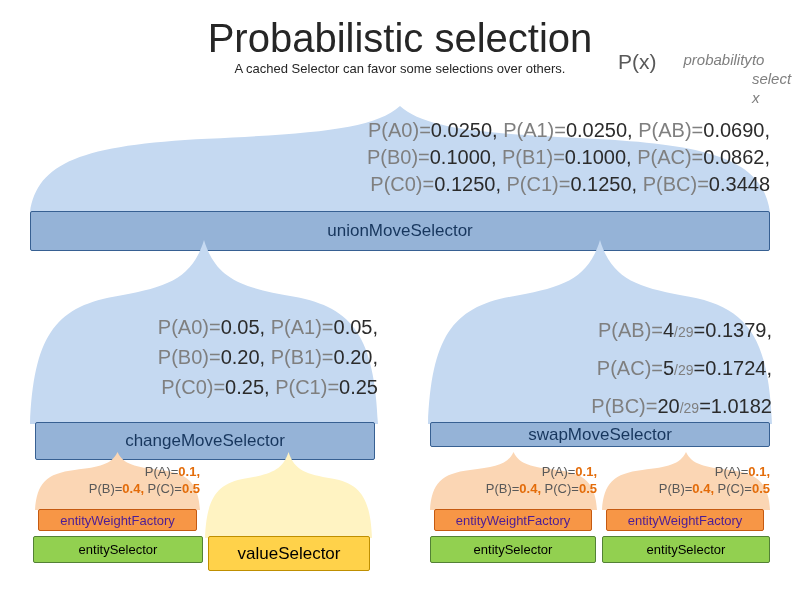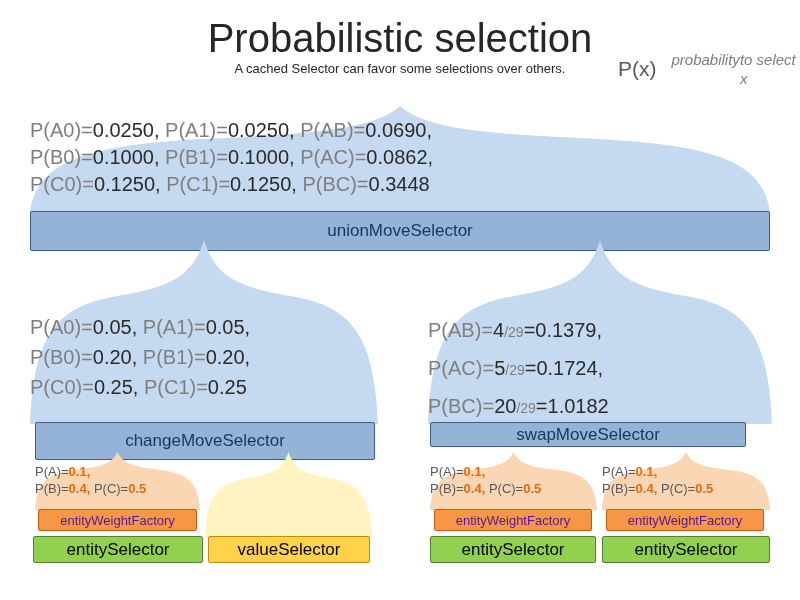--- a/index.html
+++ b/index.html
@@ -8,45 +8,45 @@
     font-family:"Liberation Sans",sans-serif;color:#262626;
   }
   .title{
     position:absolute;left:0;top:16px;width:100%;text-align:center;
     font-size:40px;color:#262626;
   }
   .subtitle{
     position:absolute;left:0;top:61px;width:100%;text-align:center;
     font-size:13px;color:#262626;
   }
-  .legend{position:absolute;left:618px;top:50px;display:flex;gap:15px;align-items:center;}
+  .legend{position:absolute;left:618px;top:50px;display:flex;gap:27px;align-items:flex-start;}
   .legend-symbol{font-size:21px;color:#595959;line-height:24px;}
   .legend-desc{display:flex;flex-direction:row;}
   .legend-line{font-style:italic;font-size:15px;line-height:19px;color:#7f7f7f;}
 
   .dome{position:absolute;display:block;}
   .dome-blue path{fill:#c5d9f1;}
   .dome-orange path{fill:#fbd6b4;}
   .dome-yellow path{fill:#fff3c2;}
 
-  .prob-block{position:absolute;text-align:left;}
+  .prob-block{position:absolute;text-align:right;}
   .prob-line{white-space:nowrap;}
   .prob-key{color:#7f7f7f;}
   .prob-val{color:#2b2b2b;}
   .prob-small{font-size:70%;color:#7f7f7f;}
   .prob-block.wf .prob-key{color:#595959;}
   .prob-block.wf .prob-val{color:#e36c0a;font-weight:bold;}
 
   .bar{
     position:absolute;box-sizing:border-box;display:flex;align-items:center;justify-content:center;
     border:1px solid;border-radius:2px;white-space:nowrap;
   }
   .bar-blue{background:#95b3d7;border-color:#376092;color:#17365d;font-size:17px;}
   .bar-orange{background:#f79646;border-color:#c55a11;color:#4c1d95;font-size:13px;}
-  .bar-green{background:#92d050;border-color:#538135;color:#000;font-size:17px;}
+  .bar-green{background:#92d050;border-color:#538135;color:#000;font-size:13px;}
   .bar-yellow{background:#ffd24a;border-color:#bf8f00;color:#000;font-size:17px;}
 </style>
 </head>
 <body>
 
 <div class="canvas">
 
   <div class="title">Probabilistic selection</div>
   <div class="subtitle">A cached Selector can favor some selections over others.</div>
 
@@ -83,42 +83,42 @@
   </div>
 
   <svg class="dome dome-blue" style="left:428px;top:240px;width:344px;height:184px" viewBox="0 0 200 120" preserveAspectRatio="none">
     <path d="M0,120 C2,64 14,44 48,37 C78,31 93,26 100,0 C107,26 122,31 152,37 C186,44 198,64 200,120 Z"></path>
   </svg>
   <div class="prob-block" style="left:428px;top:312px;width:344px;font-size:20px;line-height:36px">
     <div class="prob-line"><span class="prob-key">P(AB)=</span><span class="prob-val">4</span><span class="prob-val prob-small">/29</span><span class="prob-val">=0.1379,</span></div>
     <div class="prob-line"><span class="prob-key">P(AC)=</span><span class="prob-val">5</span><span class="prob-val prob-small">/29</span><span class="prob-val">=0.1724,</span></div>
     <div class="prob-line"><span class="prob-key">P(BC)=</span><span class="prob-val">20</span><span class="prob-val prob-small">/29</span><span class="prob-val">=1.0182</span></div>
   </div>
-  <div class="bar bar-blue" style="left:430px;top:422px;width:316px;height:25px">
+  <div class="bar bar-blue" style="left:430px;top:422px;width:340px;height:25px">
     <span>swapMoveSelector</span>
   </div>
 
   <svg class="dome dome-orange" style="left:35px;top:452px;width:165px;height:58px" viewBox="0 0 200 120" preserveAspectRatio="none">
     <path d="M0,120 C2,64 14,44 48,37 C78,31 93,26 100,0 C107,26 122,31 152,37 C186,44 198,64 200,120 Z"></path>
   </svg>
   <div class="prob-block wf" style="left:35px;top:463px;width:165px;font-size:13px;line-height:17px">
     <div class="prob-line"><span class="prob-key">P(A)=</span><span class="prob-val">0.1,</span></div>
     <div class="prob-line"><span class="prob-key">P(B)=</span><span class="prob-val">0.4, </span><span class="prob-key">P(C)=</span><span class="prob-val">0.5</span></div>
   </div>
   <div class="bar bar-orange" style="left:38px;top:509px;width:159px;height:22px">
     <span>entityWeightFactory</span>
   </div>
   <div class="bar bar-green" style="left:33px;top:536px;width:170px;height:27px">
     <span>entitySelector</span>
   </div>
 
   <svg class="dome dome-yellow" style="left:205px;top:452px;width:167px;height:86px" viewBox="0 0 200 120" preserveAspectRatio="none">
     <path d="M0,120 C2,64 14,44 48,37 C78,31 93,26 100,0 C107,26 122,31 152,37 C186,44 198,64 200,120 Z"></path>
   </svg>
-  <div class="bar bar-yellow" style="left:208px;top:536px;width:162px;height:27px">
+  <div class="bar bar-yellow" style="left:208px;top:536px;width:162px;height:35px">
     <span>valueSelector</span>
   </div>
 
   <svg class="dome dome-orange" style="left:430px;top:452px;width:167px;height:58px" viewBox="0 0 200 120" preserveAspectRatio="none">
     <path d="M0,120 C2,64 14,44 48,37 C78,31 93,26 100,0 C107,26 122,31 152,37 C186,44 198,64 200,120 Z"></path>
   </svg>
   <div class="prob-block wf" style="left:430px;top:463px;width:167px;font-size:13px;line-height:17px">
     <div class="prob-line"><span class="prob-key">P(A)=</span><span class="prob-val">0.1,</span></div>
     <div class="prob-line"><span class="prob-key">P(B)=</span><span class="prob-val">0.4, </span><span class="prob-key">P(C)=</span><span class="prob-val">0.5</span></div>
   </div>

